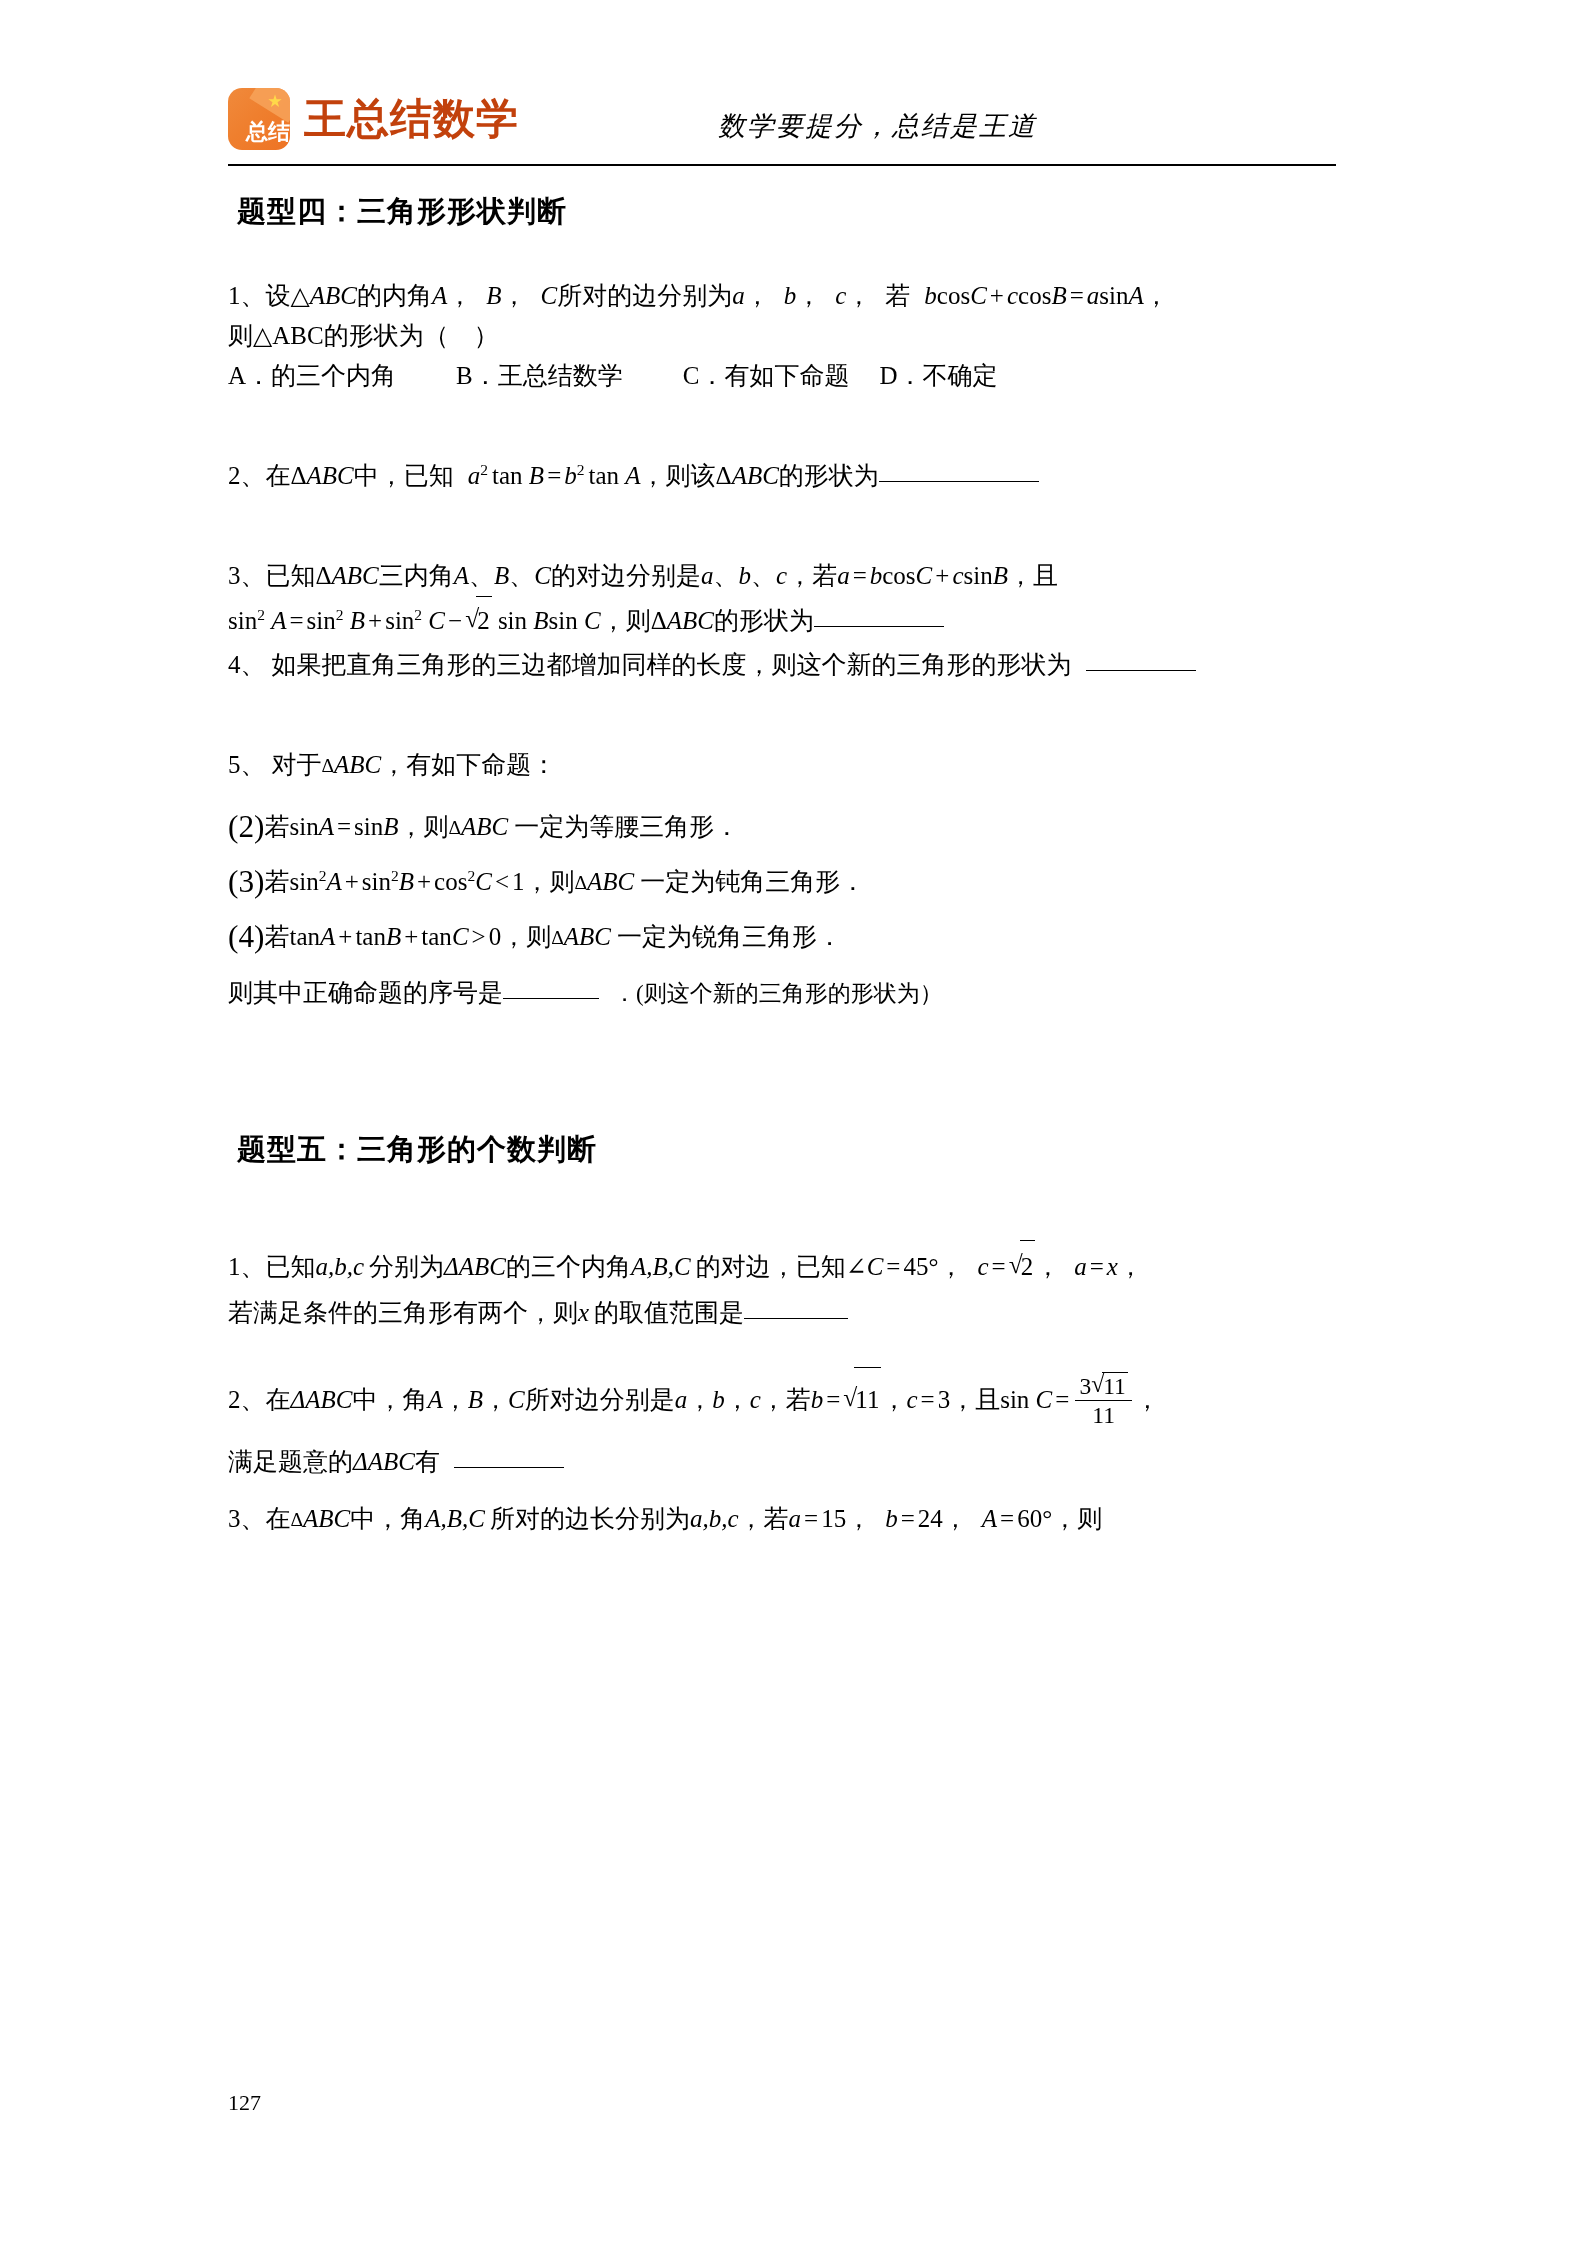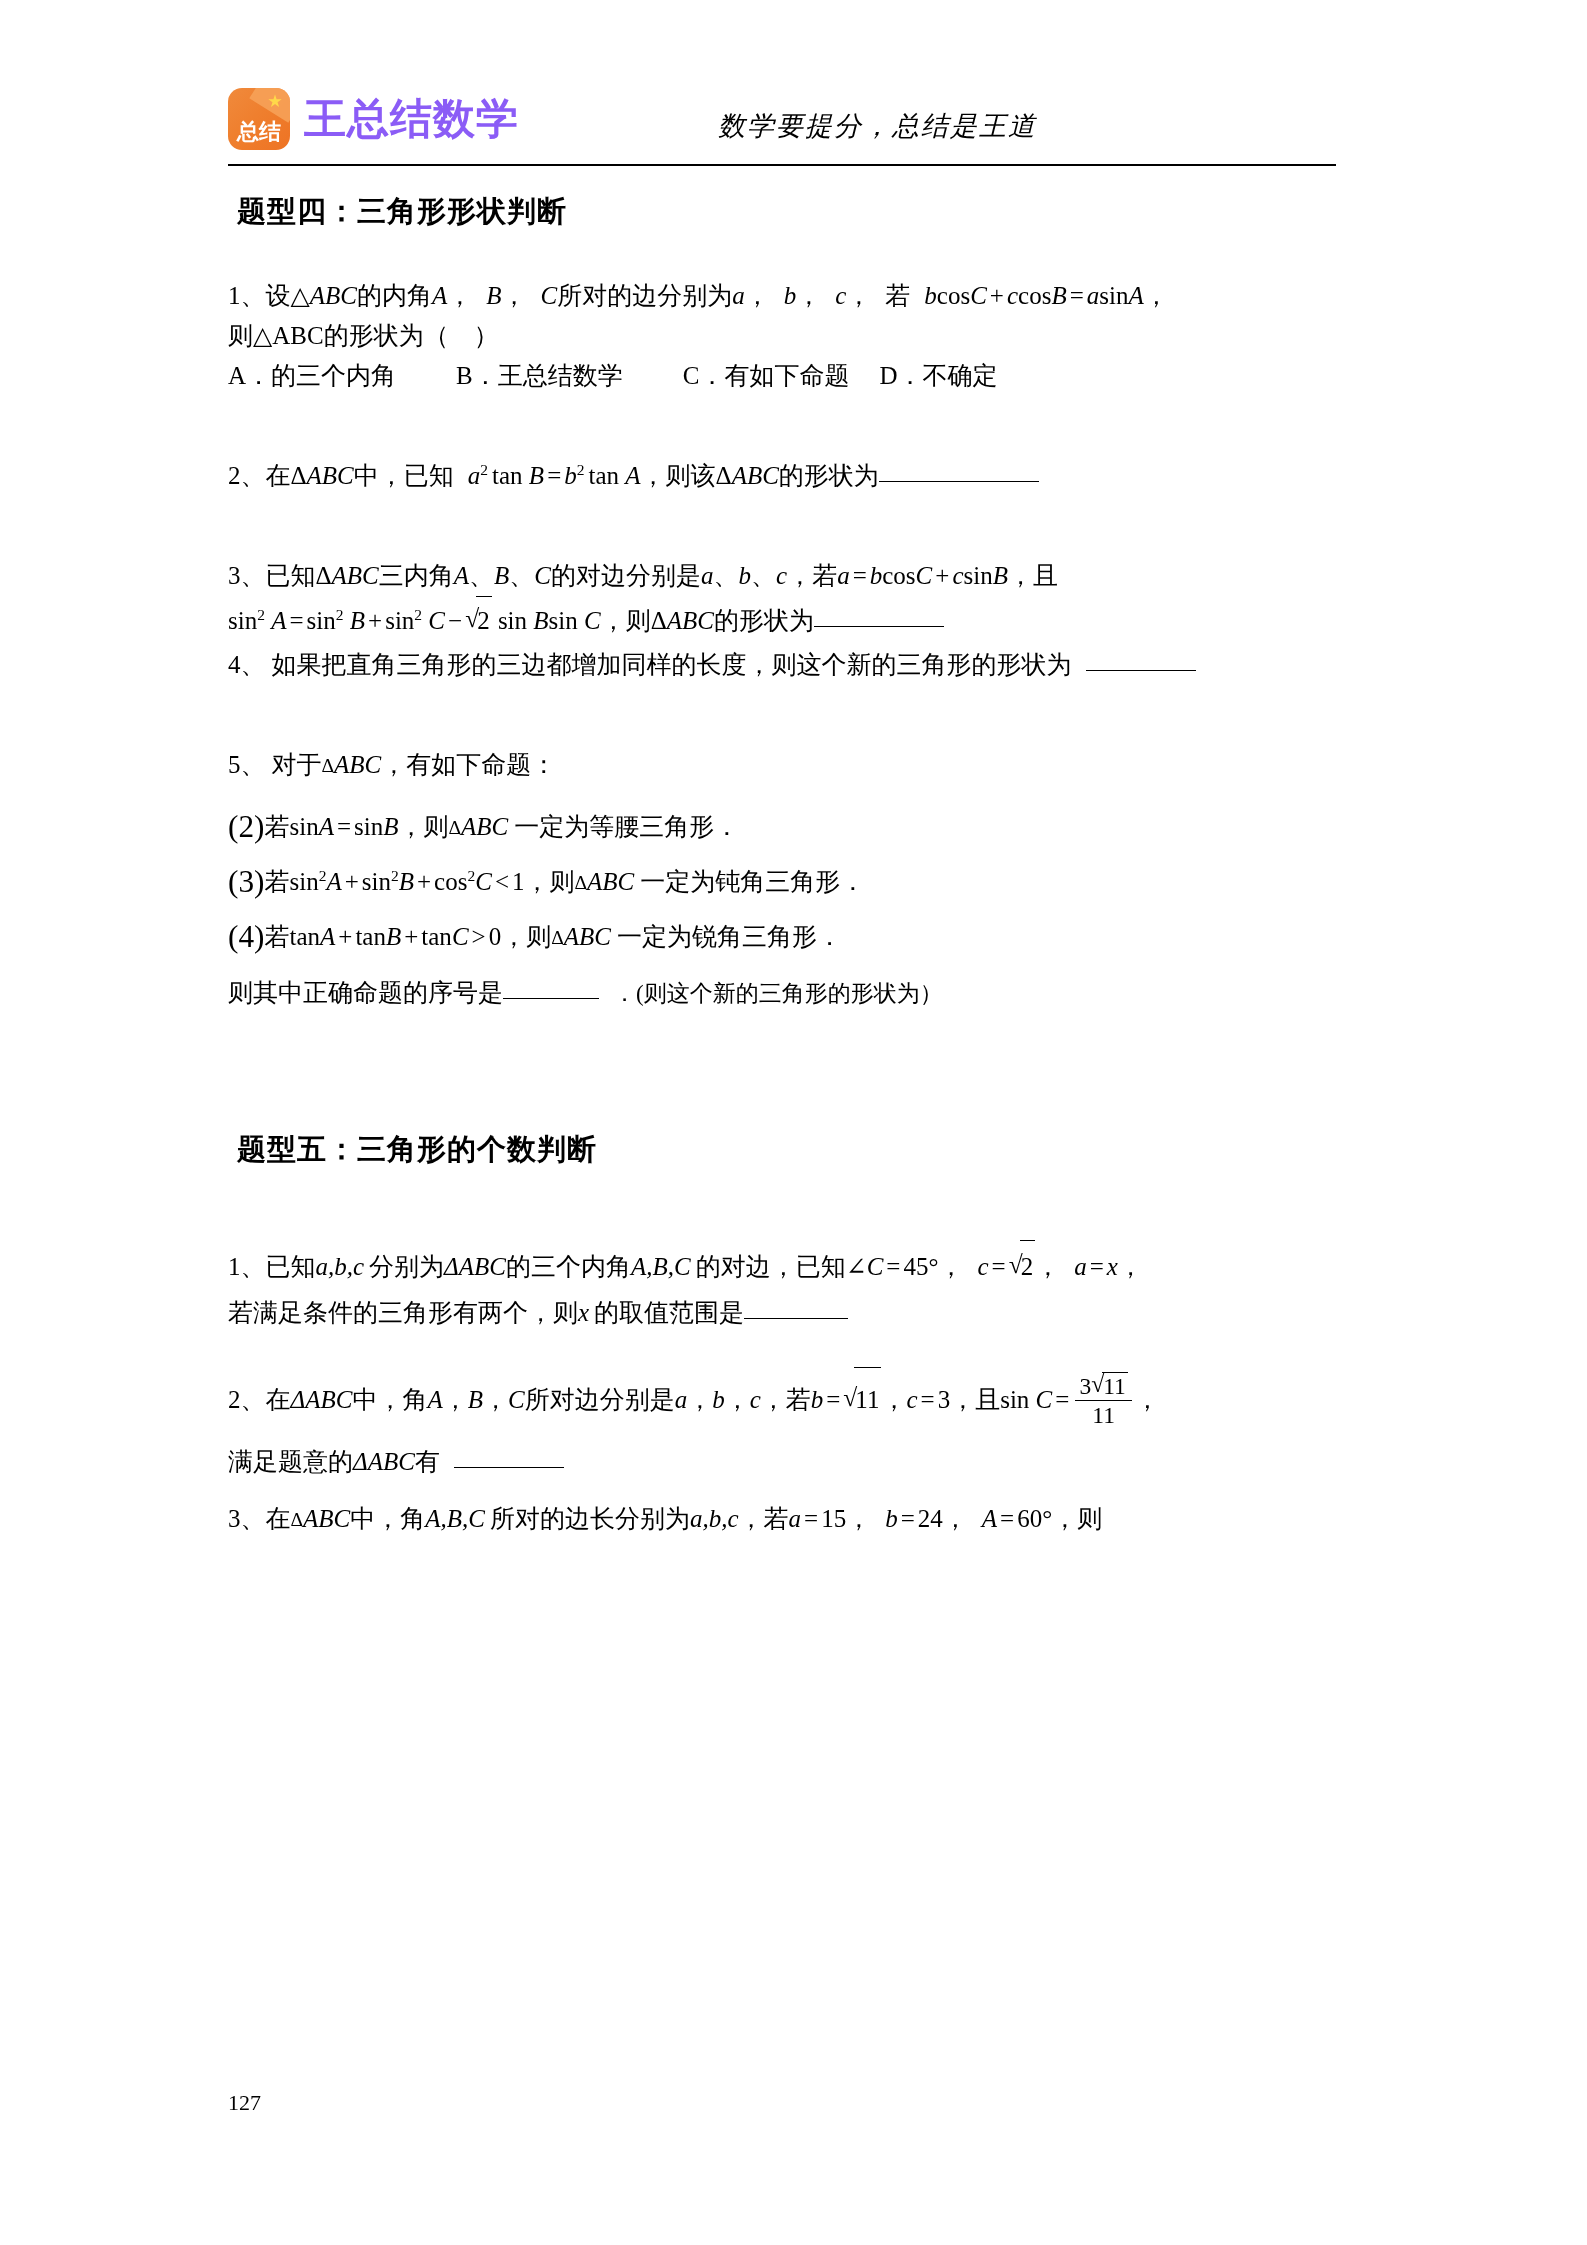--- a/index.html
+++ b/index.html
@@ -71,33 +71,33 @@
     color: #ffd94a;
     font-size: 15px;
     line-height: 13px;
     text-align: center;
   }
   .logo-mark .mark-text {
     position: absolute;
     left: 0;
     bottom: 6px;
     width: 100%;
-    text-align: center;
+    text-align: right;
     color: #ffffff;
     font-family: "DejaVu Sans", sans-serif;
     font-weight: 700;
     font-size: 22px;
     letter-spacing: 0px;
     line-height: 24px;
   }
   .logo-word {
     font-family: "DejaVu Sans", sans-serif;
     font-weight: 700;
     font-size: 42px;
-    color: #8b5cf6;
+    color: #c2410c;
     letter-spacing: 1px;
     line-height: 46px;
     white-space: nowrap;
   }
   .tagline {
     position: absolute;
     left: 490px;
     top: 48px;
     font-family: "Liberation Serif", "DejaVu Serif", serif;
     font-style: italic;

